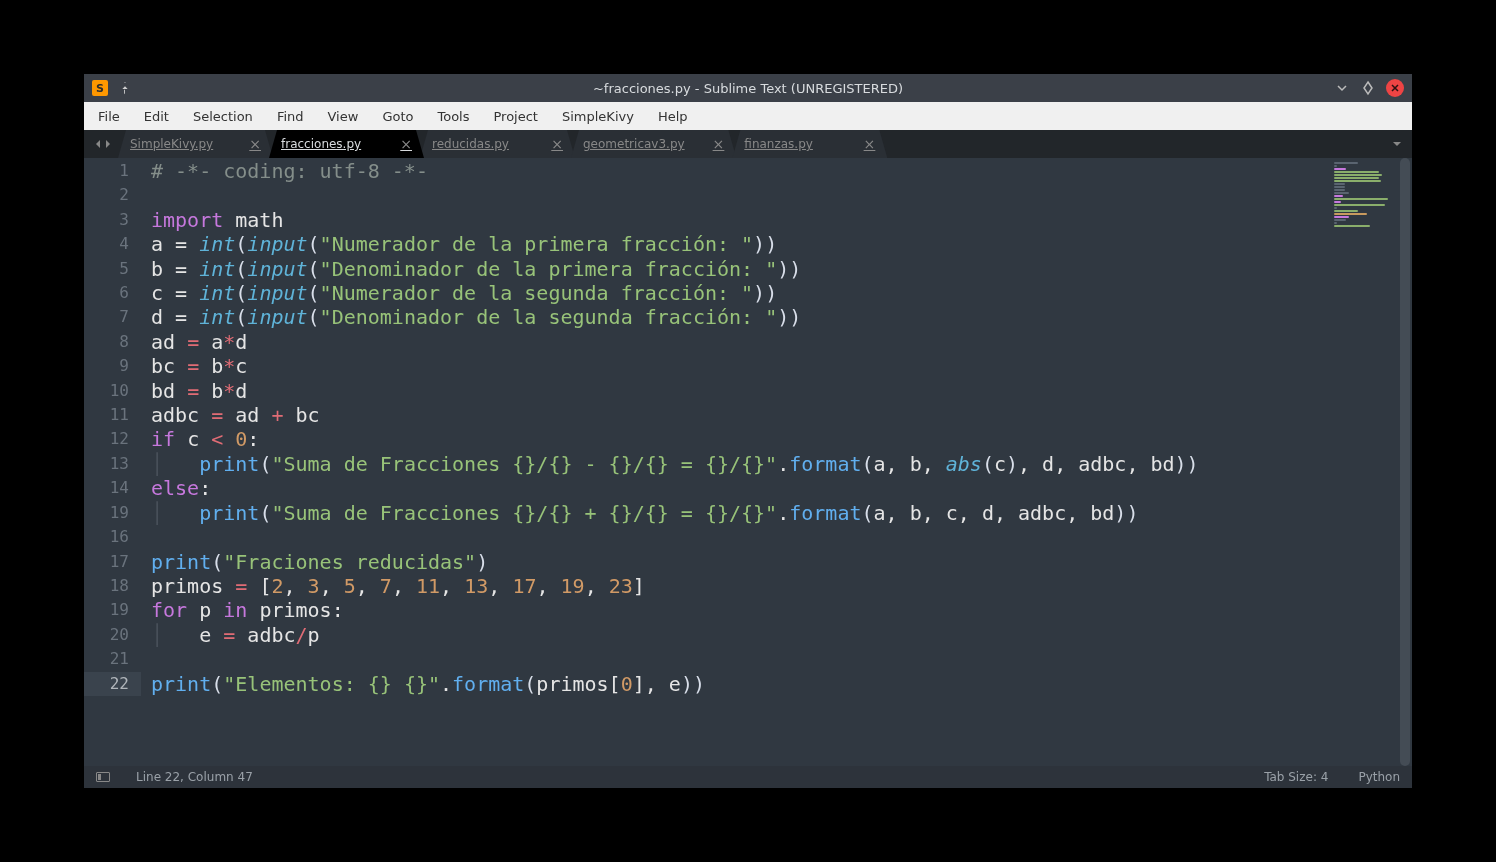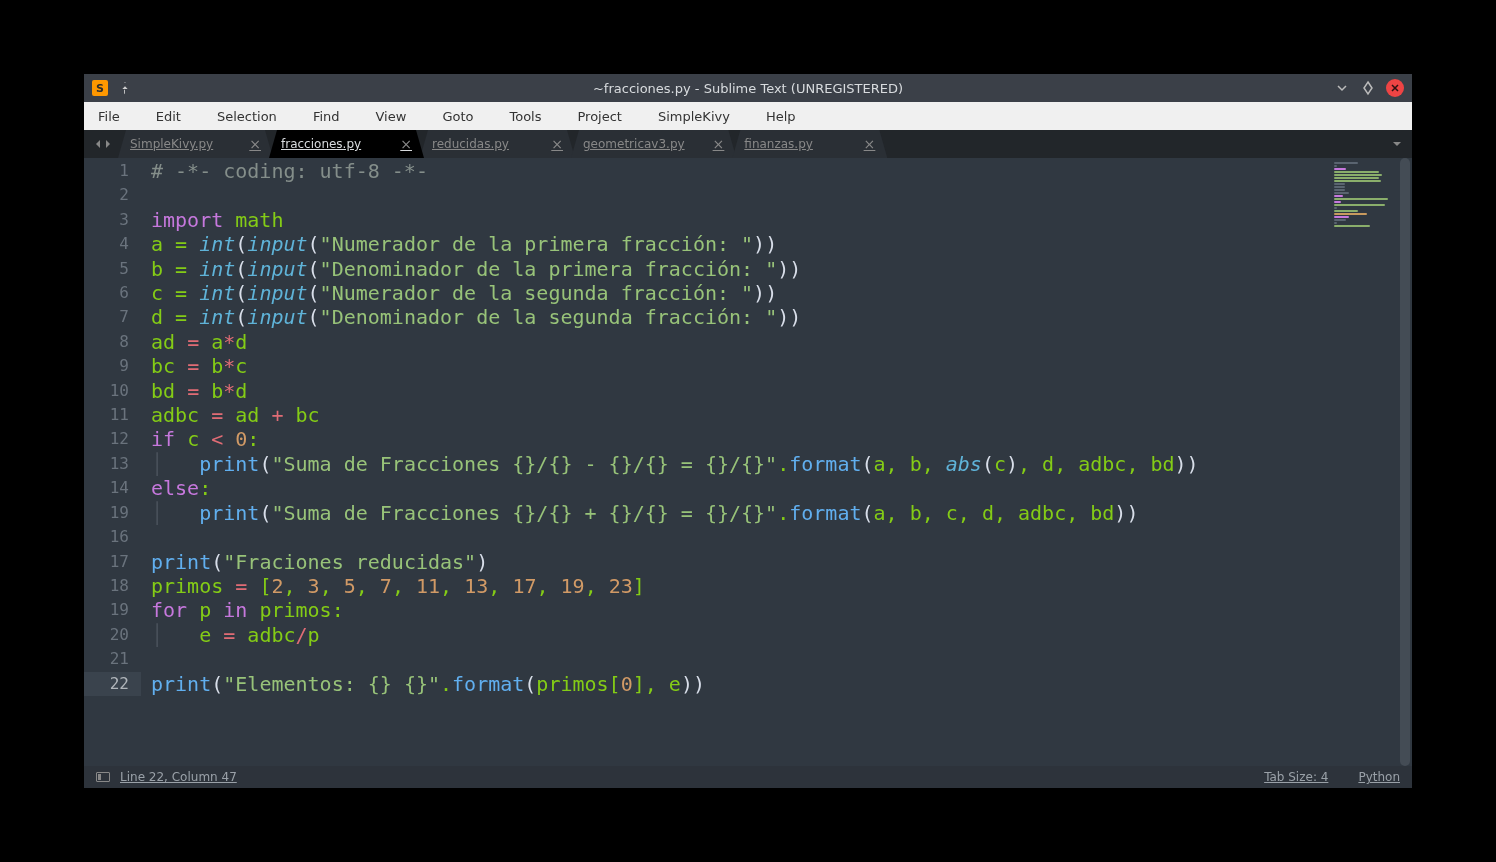--- a/index.html
+++ b/index.html
@@ -70,21 +70,21 @@
   border-radius: 50%;
   display: flex; align-items: center; justify-content: center;
   color: #2d1111;
 }
 .menubar {
   height: 28px;
   background: #f0f0f0;
   display: flex;
   align-items: center;
   padding: 0 4px;
-  gap: 16px;
+  gap: 4px;
 }
 .menubar-item {
   padding: 0 10px;
   color: #333;
   font-size: 13px;
   cursor: pointer;
 }
 .tabbar {
   height: 28px;
   background: #22262a;
@@ -197,35 +197,34 @@
   border-radius: 5px;
 }
 .statusbar {
   height: 22px;
   background: #2d333b;
   display: flex;
   align-items: center;
   padding: 0 12px;
   color: #9aa1a8;
   font-size: 12px;
-  gap: 10px;
-  text-decoration: underline;
+  gap: 26px;
 }
 .status-icon { width: 14px; height: 10px; border: 1px solid #888; border-radius: 1px; position: relative; }
 .status-icon::before { content:""; position:absolute; left:1px; top:1px; width:3px; height:6px; background:#888; }
 .status-right { margin-left: auto; display: flex; gap: 30px; }
 
 .cmt { color: #848e8a; }
 .kw { color: #c678dd; } 
 .fn-i { color: #5fb3d8; font-style: italic; } 
 .fn { color: #61afef; }
 .str { color: #98c379; }
 .num { color: #d19a66; }
 .op { color: #e06c75; }
-.ident { color: #84cc16; }
+.ident { color: #e5e5e5; }
 .paren { color: #d8dee9; }
 .indentg { color: #4a525b; }
 </style>
 </head>
 <body>
 
 <div class="window">
 
   <div class="titlebar">
     <div class="titlebar-left">

